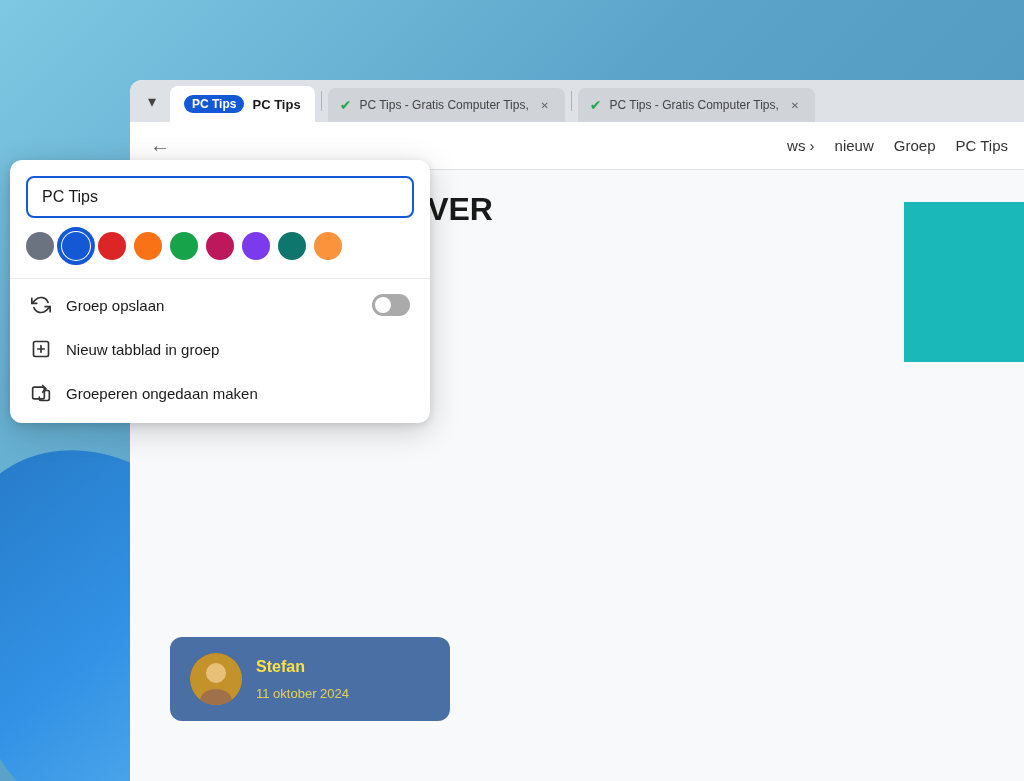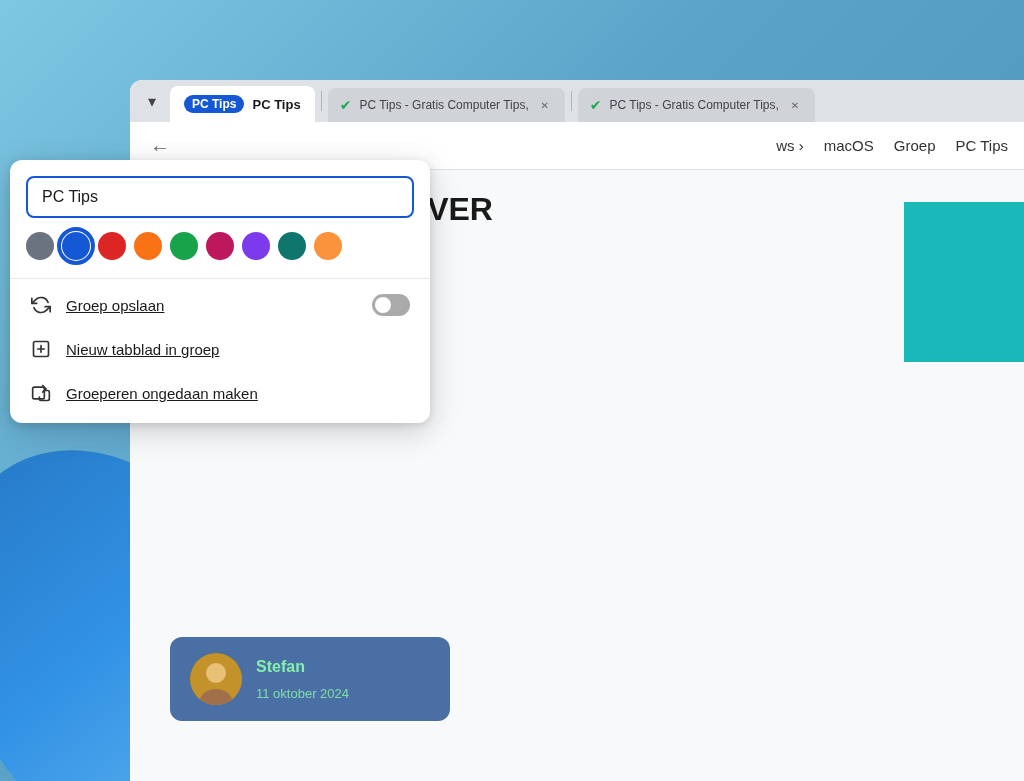--- a/index.html
+++ b/index.html
@@ -210,21 +210,21 @@
       border-radius: 50%;
       background: linear-gradient(135deg, #8B6914, #c4922a);
       flex-shrink: 0;
       overflow: hidden;
       display: flex;
       align-items: flex-end;
       justify-content: center;
     }
 
     .author-info {
-      color: #86efac;
+      color: #fde047;
     }
 
     .author-name {
       font-size: 16px;
       font-weight: 700;
     }
 
     .author-date {
       font-size: 13px;
       opacity: 0.85;
@@ -290,21 +290,20 @@
 
     
     .menu-item {
       display: flex;
       align-items: center;
       gap: 14px;
       padding: 11px 20px;
       cursor: pointer;
       font-size: 15px;
       color: #1a1a1a;
-      text-decoration: underline;
     }
 
     .menu-item-icon {
       width: 22px;
       height: 22px;
       flex-shrink: 0;
       display: flex;
       align-items: center;
       justify-content: center;
     }
@@ -383,21 +382,21 @@
       <div class="tab-close">✕</div>
     </div>
   </div>
 
   <div class="browser-content">
 
     <div class="nav-bar">
       <span class="nav-back">←</span>
       <div class="nav-links">
         <span class="nav-link nav-link-with-arrow">ws ›</span>
-        <span class="nav-link">macOS</span>
+        <span class="nav-link">nieuw</span>
         <span class="nav-link">Groep</span>
         <span class="nav-link">PC Tips</span>
       </div>
     </div>
 
     <div class="site-content">
       <div>LIK OM ALLE ADVER</div>
       <div>UITSCHAKELE</div>
     </div>
 

